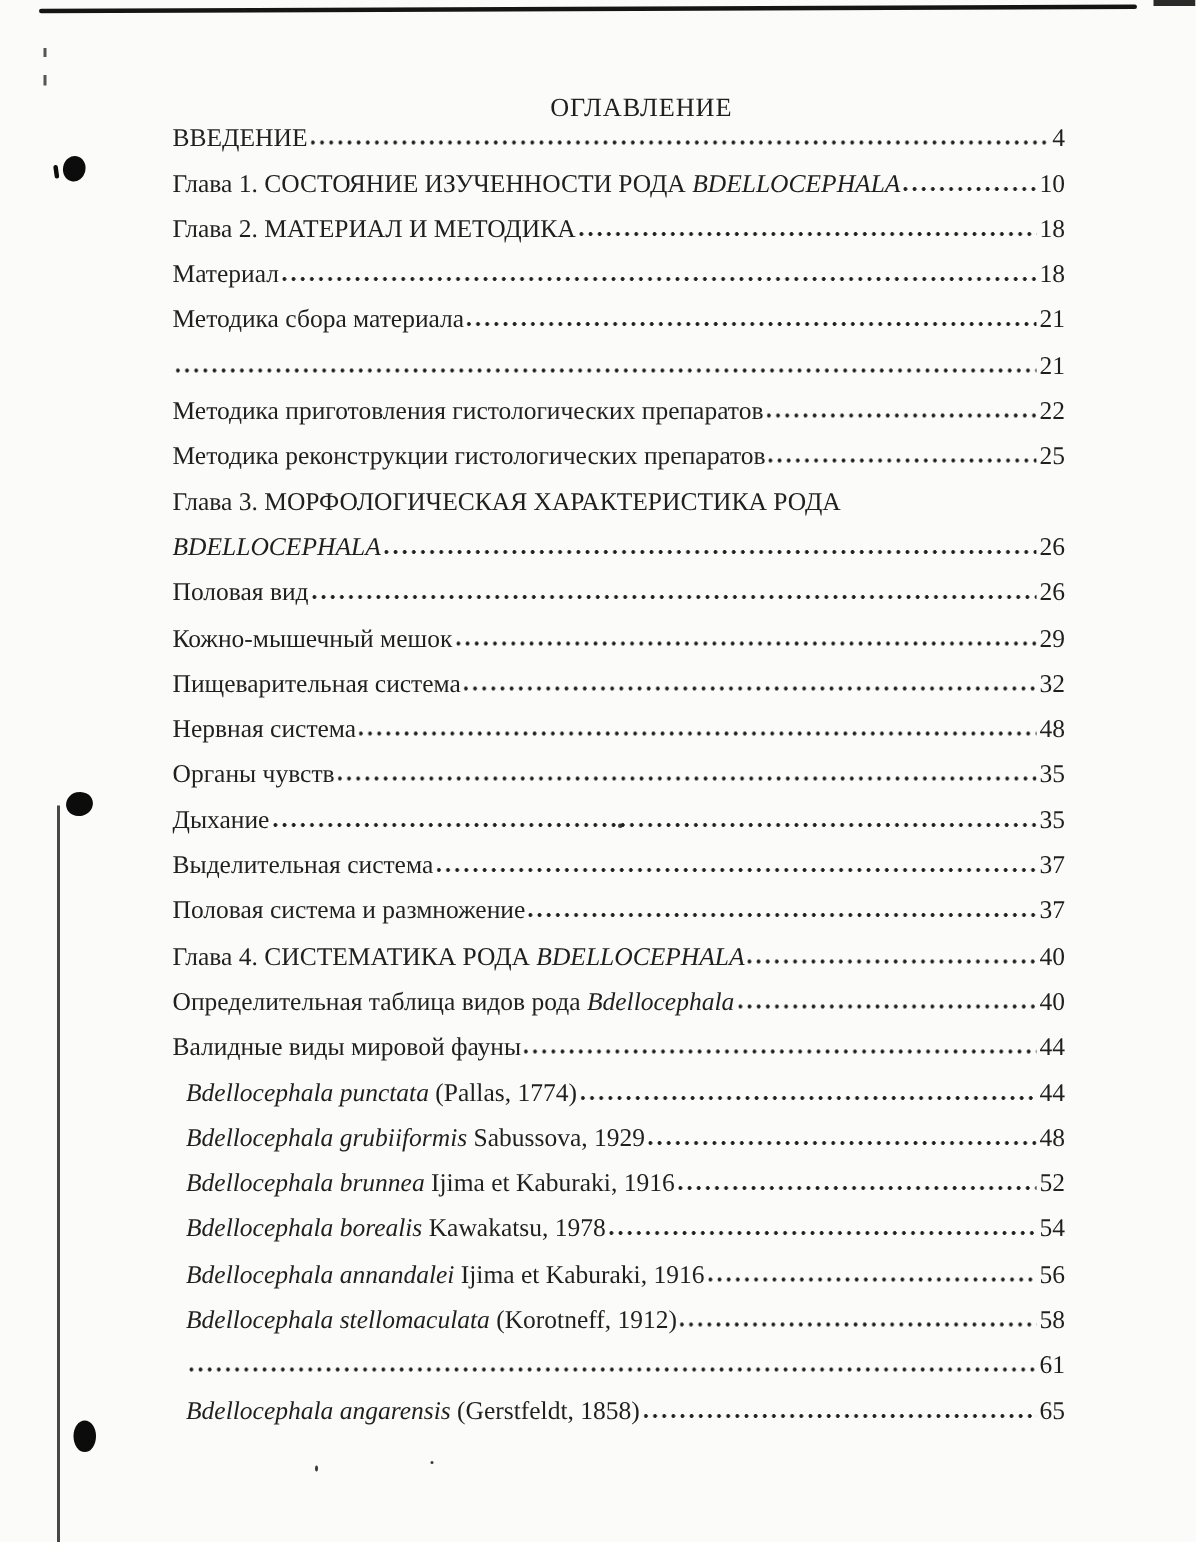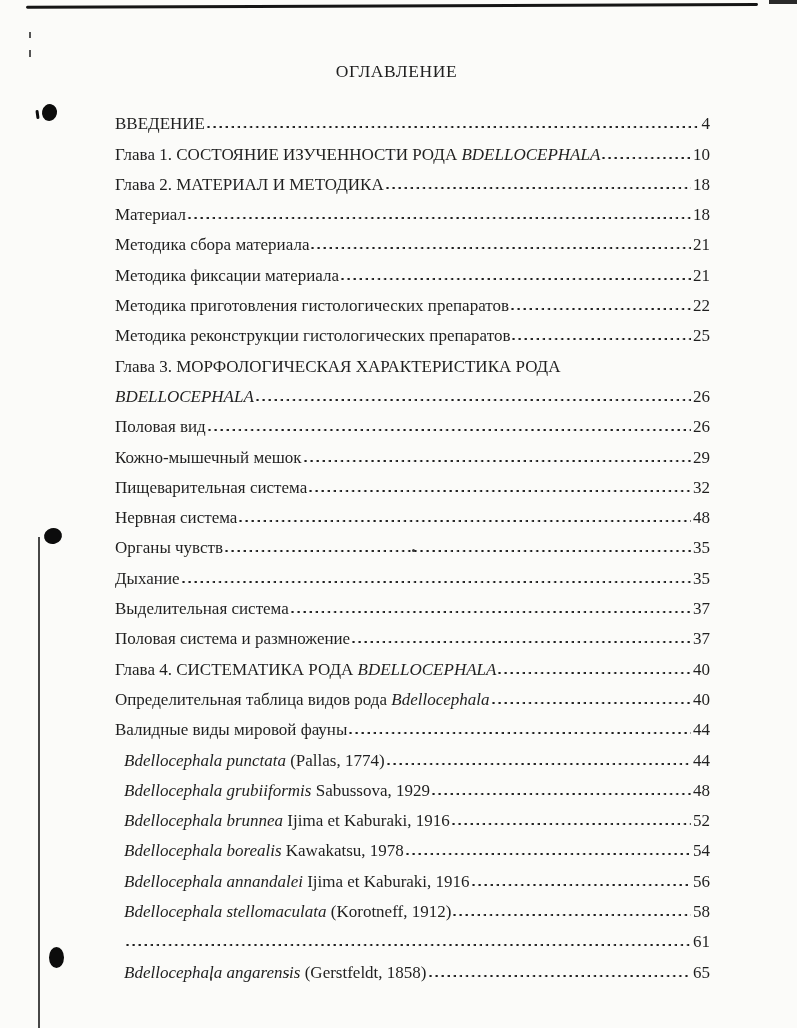--- a/index.html
+++ b/index.html
@@ -35,26 +35,26 @@
   .blob-bottom{left:49px;top:947px;width:15px;height:21px;}
   .speck{position:absolute;background:#3a3a3a;border-radius:50%;}
   .dash-mark{position:absolute;background:#555;}
   .d1{left:29px;top:32px;width:2px;height:6px;}
   .d2{left:29px;top:50px;width:2px;height:7px;}
   .s1{left:412px;top:549px;width:3px;height:3px;}
   .s2{left:210px;top:977px;width:2px;height:4px;}
   .s3{left:287px;top:974px;width:2px;height:2px;}
   
   .doc-title{
-    position:absolute;left:99px;width:595px;top:61px;
+    position:absolute;left:130px;width:595px;top:61px;
     text-align:center;font-size:17.5px;letter-spacing:.6px;
     font-weight:normal;margin:0;
   }
   .toc{
-    position:absolute;left:115px;right:87px;top:104px;
+    position:absolute;left:115px;right:87px;top:72px;
   }
   .row{
     display:flex;align-items:flex-end;height:30.3px;
     font-size:17px;white-space:nowrap;
   }
   .row.indent{padding-left:9px;}
   .it{font-style:italic;}
   .leader{
     flex:1 1 auto;height:4px;min-width:10px;
     align-self:flex-end;margin:0 2px 5px 2px;
@@ -103,21 +103,20 @@
     <span class="label"><span>Материал</span></span>
     <span class="leader"></span>
     <span class="pg">18</span>
   </div>
       <div class="row">
     <span class="label"><span>Методика сбора материала</span></span>
     <span class="leader"></span>
     <span class="pg">21</span>
   </div>
       <div class="row">
-    <span class="label"><span>Методика фиксации материала</span></span>
     <span class="leader"></span>
     <span class="pg">21</span>
   </div>
       <div class="row">
     <span class="label"><span>Методика приготовления гистологических препаратов</span></span>
     <span class="leader"></span>
     <span class="pg">22</span>
   </div>
       <div class="row">
     <span class="label"><span>Методика реконструкции гистологических препаратов</span></span>

